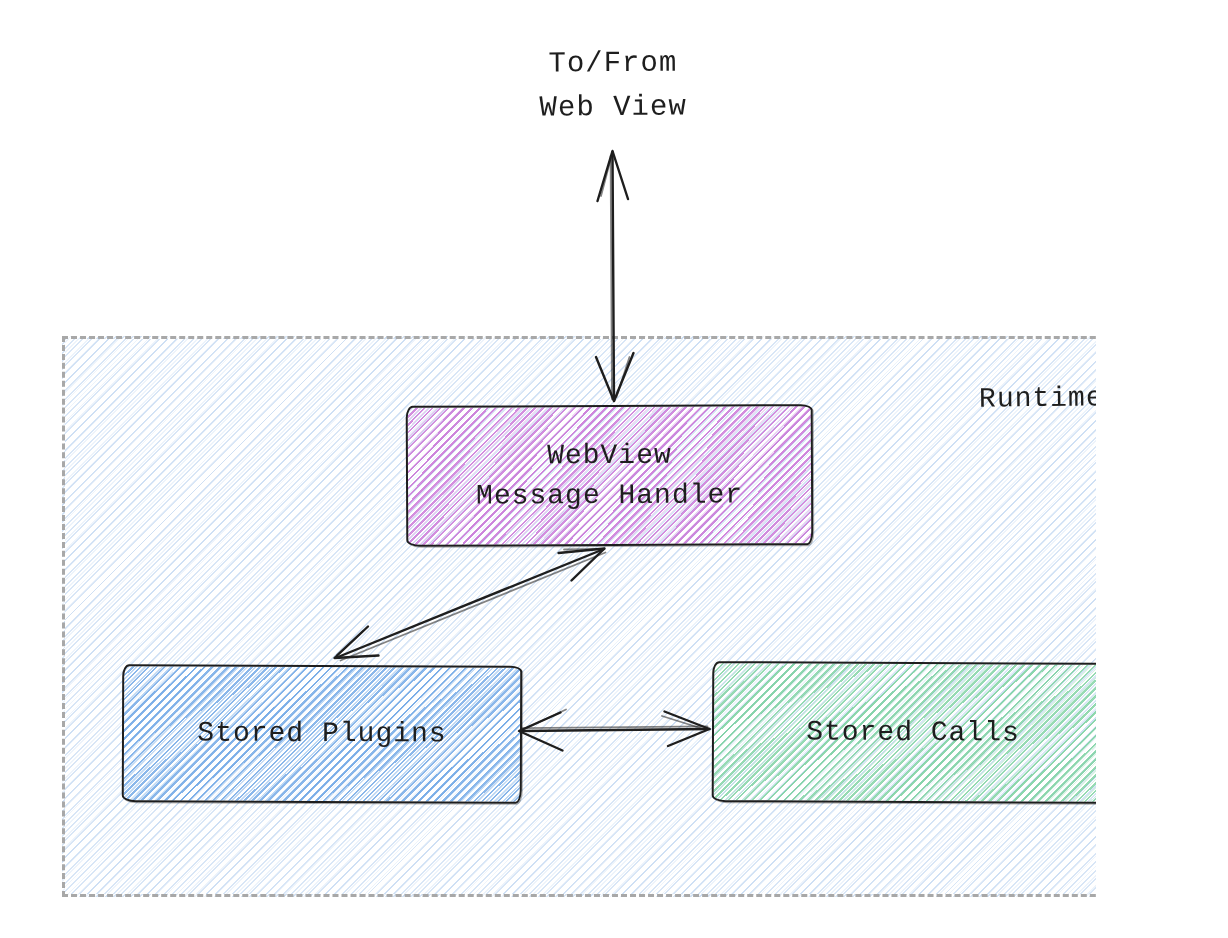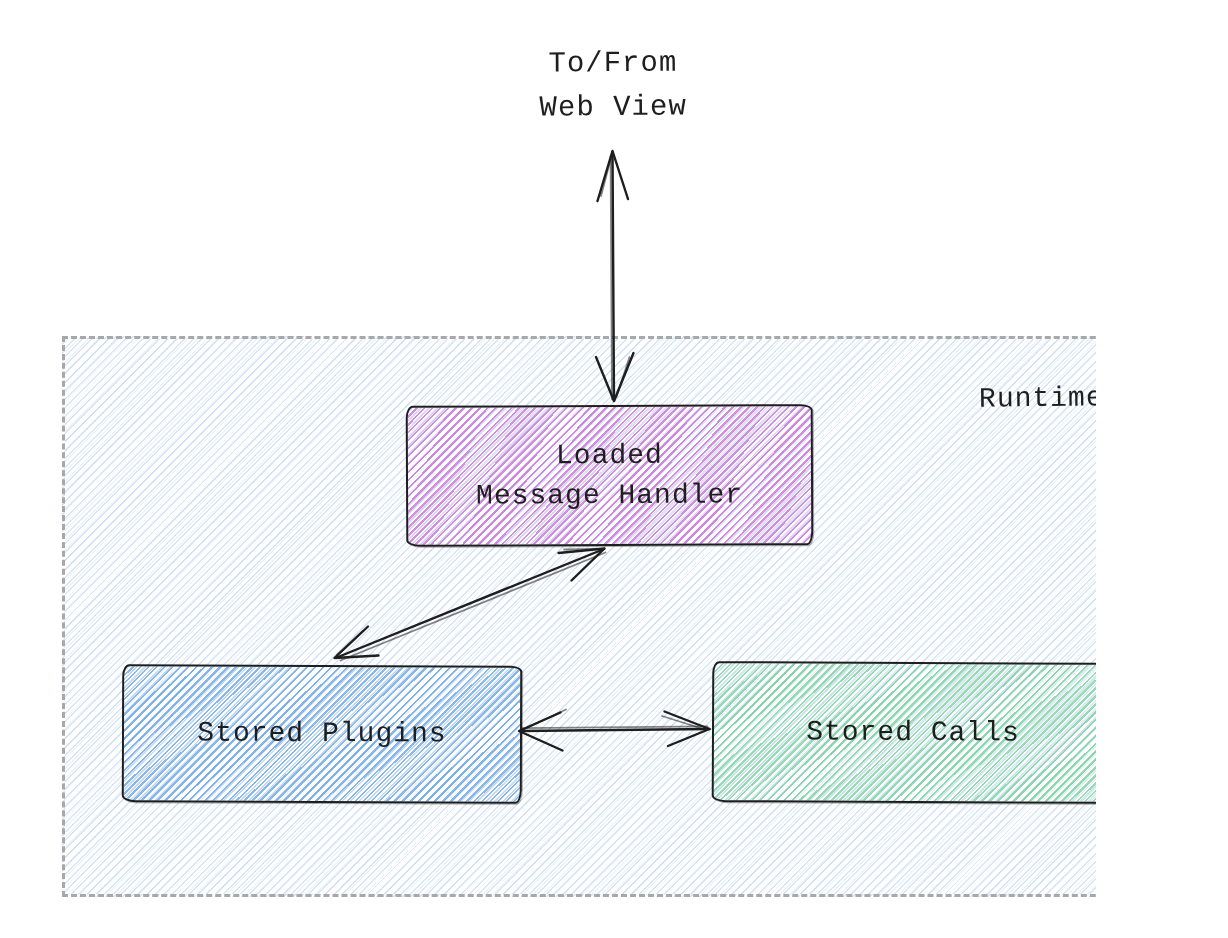--- a/index.html
+++ b/index.html
@@ -143,21 +143,21 @@
   <div class="external-label">
     <span class="line">To/From</span><br>
     <span class="line">Web View</span>
   </div>
 
   <div class="runtime">
     <span class="runtime-label">Runtime</span>
   </div>
 
   <div class="node node-handler">
-    <span class="line">Loaded</span>
+    <span class="line">WebView</span>
     <span class="line">Message Handler</span>
   </div>
 
   <div class="node node-plugins">
     <span class="line">Stored Plugins</span>
   </div>
 
   <div class="node node-calls">
     <span class="line">Stored Calls</span>
   </div>

